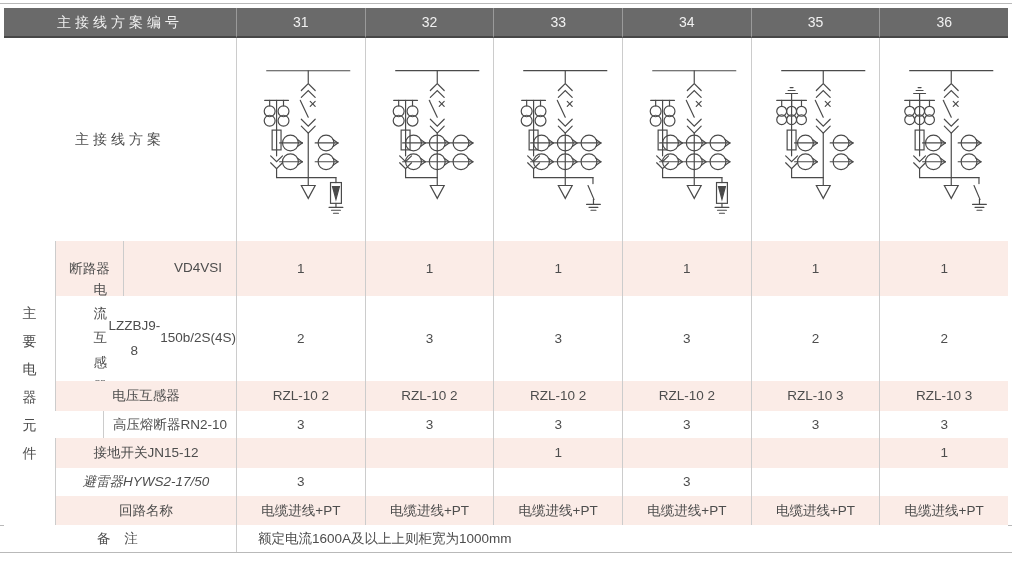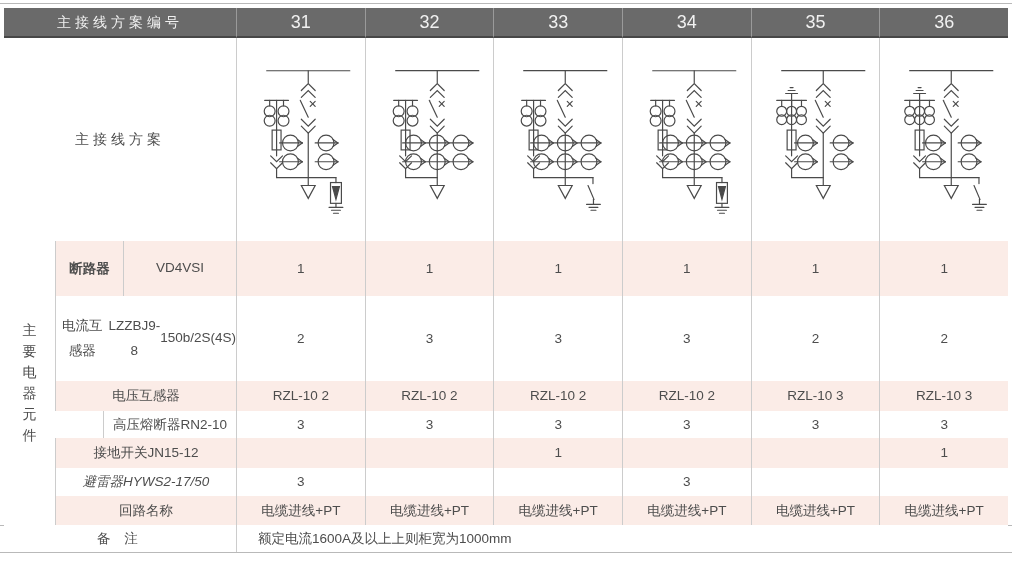--- a/index.html
+++ b/index.html
@@ -24,34 +24,34 @@
     display:flex;align-items:center;justify-content:center;
     box-sizing:border-box;text-align:center;
     font-size:13.5px;line-height:1.45;
   }
   
   .hdr{
     background:var(--header-bg,#6a6a6a);
     color:#f1f1f1;border-bottom:2px solid #474747;
   }
   .hdr-label{letter-spacing:4px;font-size:14px;}
-  .hdr-num{border-left:1px solid #9a9a9a;font-size:18px;}
+  .hdr-num{border-left:1px solid #9a9a9a;font-size:14px;}
   
   .diagram-label{letter-spacing:4px;font-size:14px;background:#fff;}
   .dcell{border-left:1px solid var(--line,#ccc);background:#fff;padding:0;}
   .dcell svg{display:block;width:100%;height:100%;}
   
   .vlabel{background:#fff;}
-  .vtext{display:block;width:16px;word-break:break-all;line-height:21px;font-size:14px;text-align:center;}
+  .vtext{display:block;width:16px;word-break:break-all;line-height:28px;font-size:14px;text-align:center;}
   .lbl{border-left:1px solid var(--line,#ccc);}
   .sub{border-left:1px solid var(--line,#ccc);}
   .val{border-left:1px solid var(--line,#ccc);}
   .pink{background:var(--pink,#fbece7);}
   .white{background:#ffffff;}
-  .multiline{line-height:1.8;}
+  .multiline{line-height:1.8;padding-left:36px;}
   
   .remark-label{letter-spacing:5px;background:#fff;}
   .remark-text{
     border-left:1px solid var(--line,#ccc);
     justify-content:flex-start;padding-left:21px;background:#fff;text-align:left;
   }
 </style>
 </head>
 <body style="--header-bg: #6a6a6a; --pink: #fbece7; --line: #cccccc; --text: #4d4d4d;">
 
@@ -418,21 +418,21 @@
           <line x1="40" y1="140" x2="100" y2="140"></line>
           <line x1="100" y1="140" x2="100" y2="146"></line>
           <line x1="95" y1="148" x2="101" y2="162"></line>
           <line x1="100.5" y1="162" x2="100.5" y2="167"></line>
           <line x1="93.5" y1="167" x2="107.5" y2="167"></line>
           <line x1="96" y1="170" x2="105" y2="170"></line>
           <line x1="98" y1="173" x2="103" y2="173"></line>
         </g>
       </svg>
     </div>
-    <div class="cell lbl pink" style="grid-area: 3 / 2 / 4 / 3; font-weight: bold;">
+    <div class="cell lbl pink" style="grid-area: 3 / 2 / 4 / 3;">
       <span>断路器</span>
     </div>
     <div class="cell sub pink multiline" style="grid-area: 3 / 3 / 4 / 4;">
       <span>VD4</span>
       <br>
       <span>VSI</span>
     </div>
     <div class="cell val pink" style="grid-area: 3 / 4;">
       <span>1</span>
     </div>

